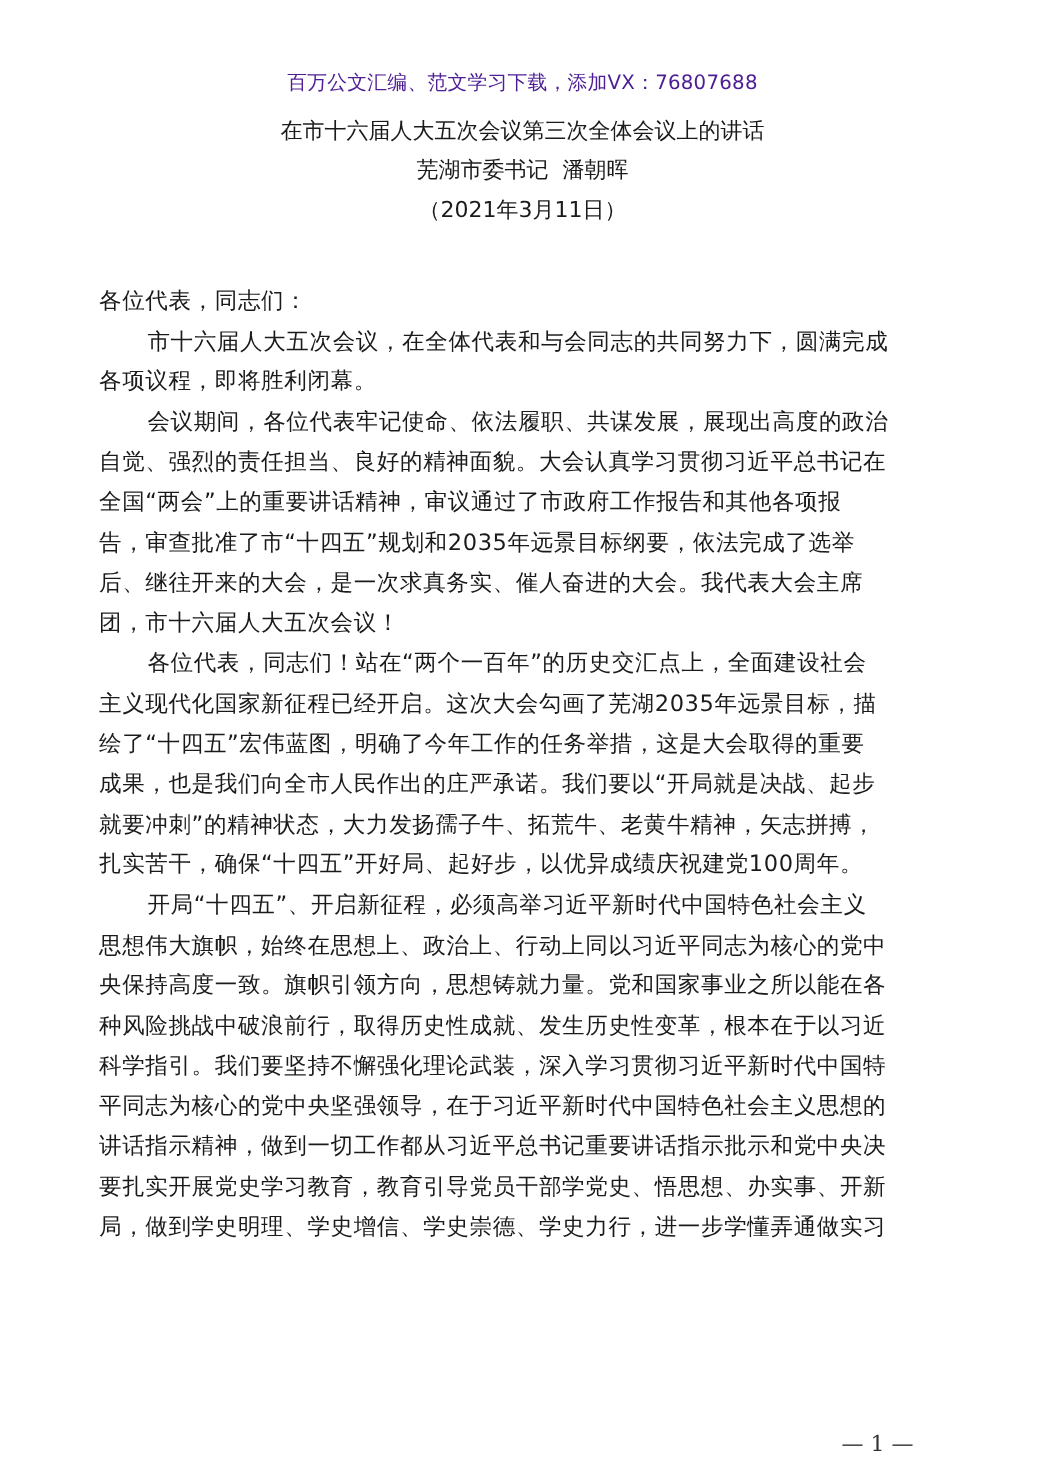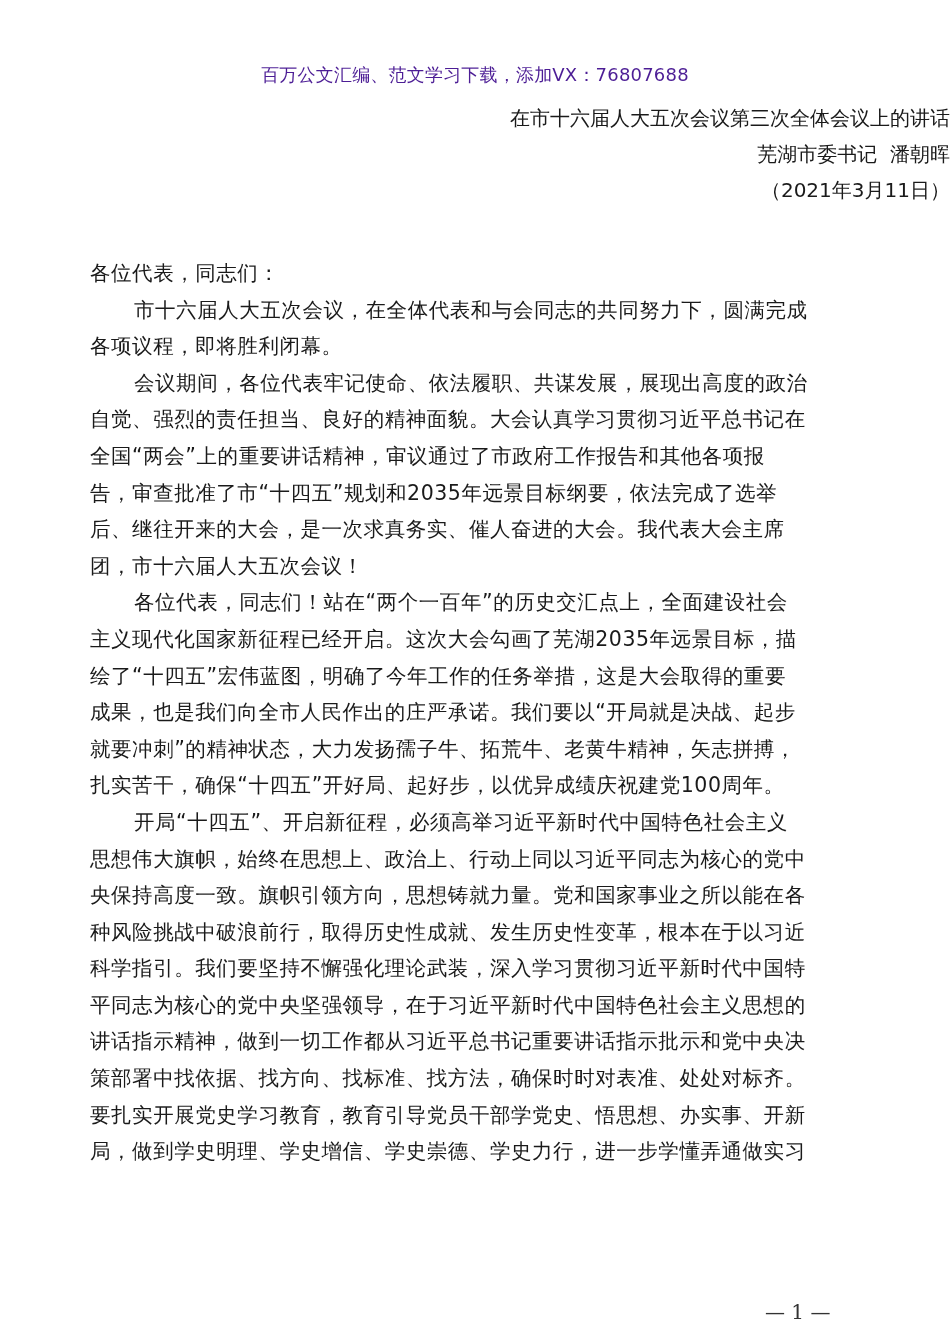--- a/index.html
+++ b/index.html
@@ -1,20 +1,20 @@
 <!DOCTYPE html>
 <html><head>
 <meta charset="utf-8">
 <style>
   html, body { margin: 0; padding: 0; background: #ffffff; }
   body { width: 950px; height: 1344px; position: relative; overflow: hidden;
          font-family: "DejaVu Sans", "Liberation Sans", sans-serif; color: #1a1a1a; }
   .watermark { position: absolute; top: 47px; left: 0; width: 950px; text-align: center;
                font-size: 18px; color: #4c1d95; letter-spacing: 0.2px; margin-top: 16px; }
-  .title-block { position: absolute; top: 100px; left: 0; width: 950px; text-align: right; }
+  .title-block { position: absolute; top: 100px; left: 0; width: 950px; text-align: center; }
   .title-line { font-size: 20px; line-height: 36px; height: 36px; white-space: nowrap; }
   .body-text { position: absolute; top: 255px; left: 90px; width: 770px; }
   .line { font-size: 20.5px; line-height: 36.6px; height: 36.6px; white-space: nowrap;
           letter-spacing: 0.55px; }
   .line.indent { padding-left: 44px; }
   .page-number { position: absolute; top: 1300px; left: 765px; font-size: 20px;
                  font-family: "DejaVu Serif", "Liberation Serif", serif; color: #333; }
 </style>
 </head>
 <body>
@@ -43,18 +43,17 @@
     <div class="line">成果，也是我们向全市人民作出的庄严承诺。我们要以“开局就是决战、起步</div>
     <div class="line">就要冲刺”的精神状态，大力发扬孺子牛、拓荒牛、老黄牛精神，矢志拼搏，</div>
     <div class="line">扎实苦干，确保“十四五”开好局、起好步，以优异成绩庆祝建党100周年。</div>
     <div class="line indent">开局“十四五”、开启新征程，必须高举习近平新时代中国特色社会主义</div>
     <div class="line">思想伟大旗帜，始终在思想上、政治上、行动上同以习近平同志为核心的党中</div>
     <div class="line">央保持高度一致。旗帜引领方向，思想铸就力量。党和国家事业之所以能在各</div>
     <div class="line">种风险挑战中破浪前行，取得历史性成就、发生历史性变革，根本在于以习近</div>
     <div class="line">科学指引。我们要坚持不懈强化理论武装，深入学习贯彻习近平新时代中国特</div>
     <div class="line">平同志为核心的党中央坚强领导，在于习近平新时代中国特色社会主义思想的</div>
     <div class="line">讲话指示精神，做到一切工作都从习近平总书记重要讲话指示批示和党中央决</div>
-    <div class="line">策部署中找依据、找方向、找标准、找方法，确保时时对表准、处处对标齐。</div>
     <div class="line">要扎实开展党史学习教育，教育引导党员干部学党史、悟思想、办实事、开新</div>
     <div class="line">局，做到学史明理、学史增信、学史崇德、学史力行，进一步学懂弄通做实习</div>
   </div>
 
 <div class="page-number">— 1 —</div>
 
 </body></html>

